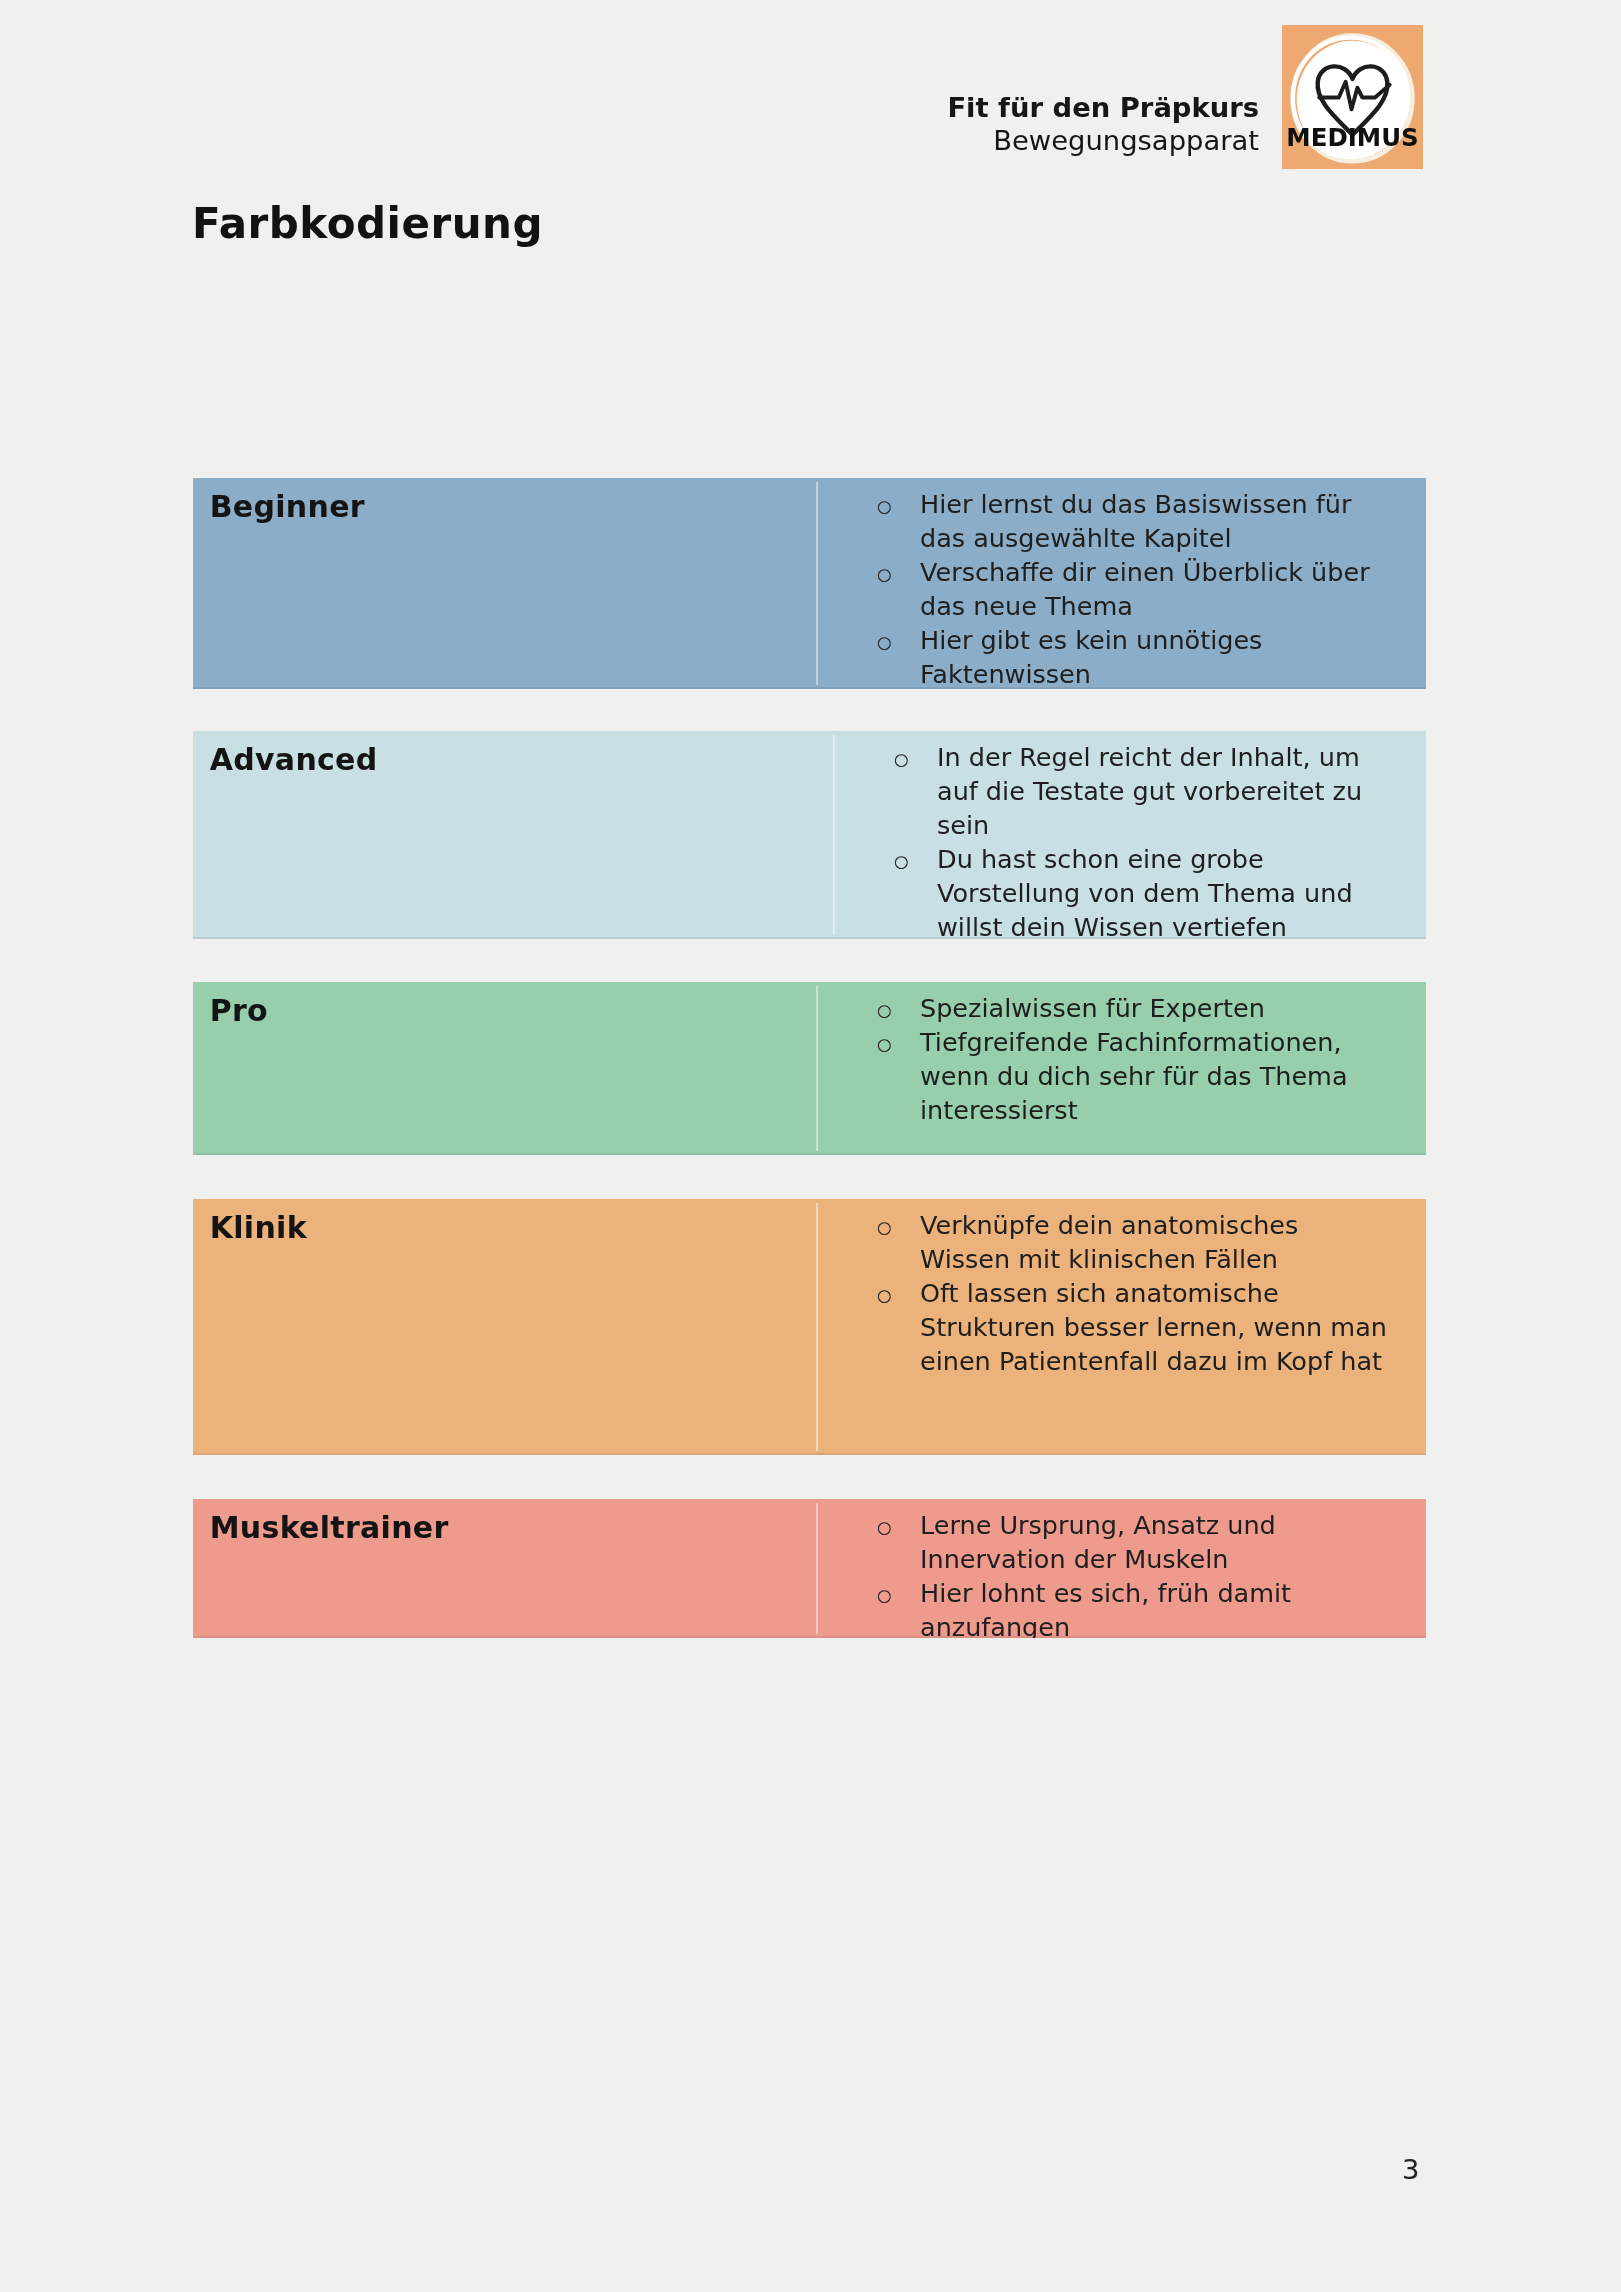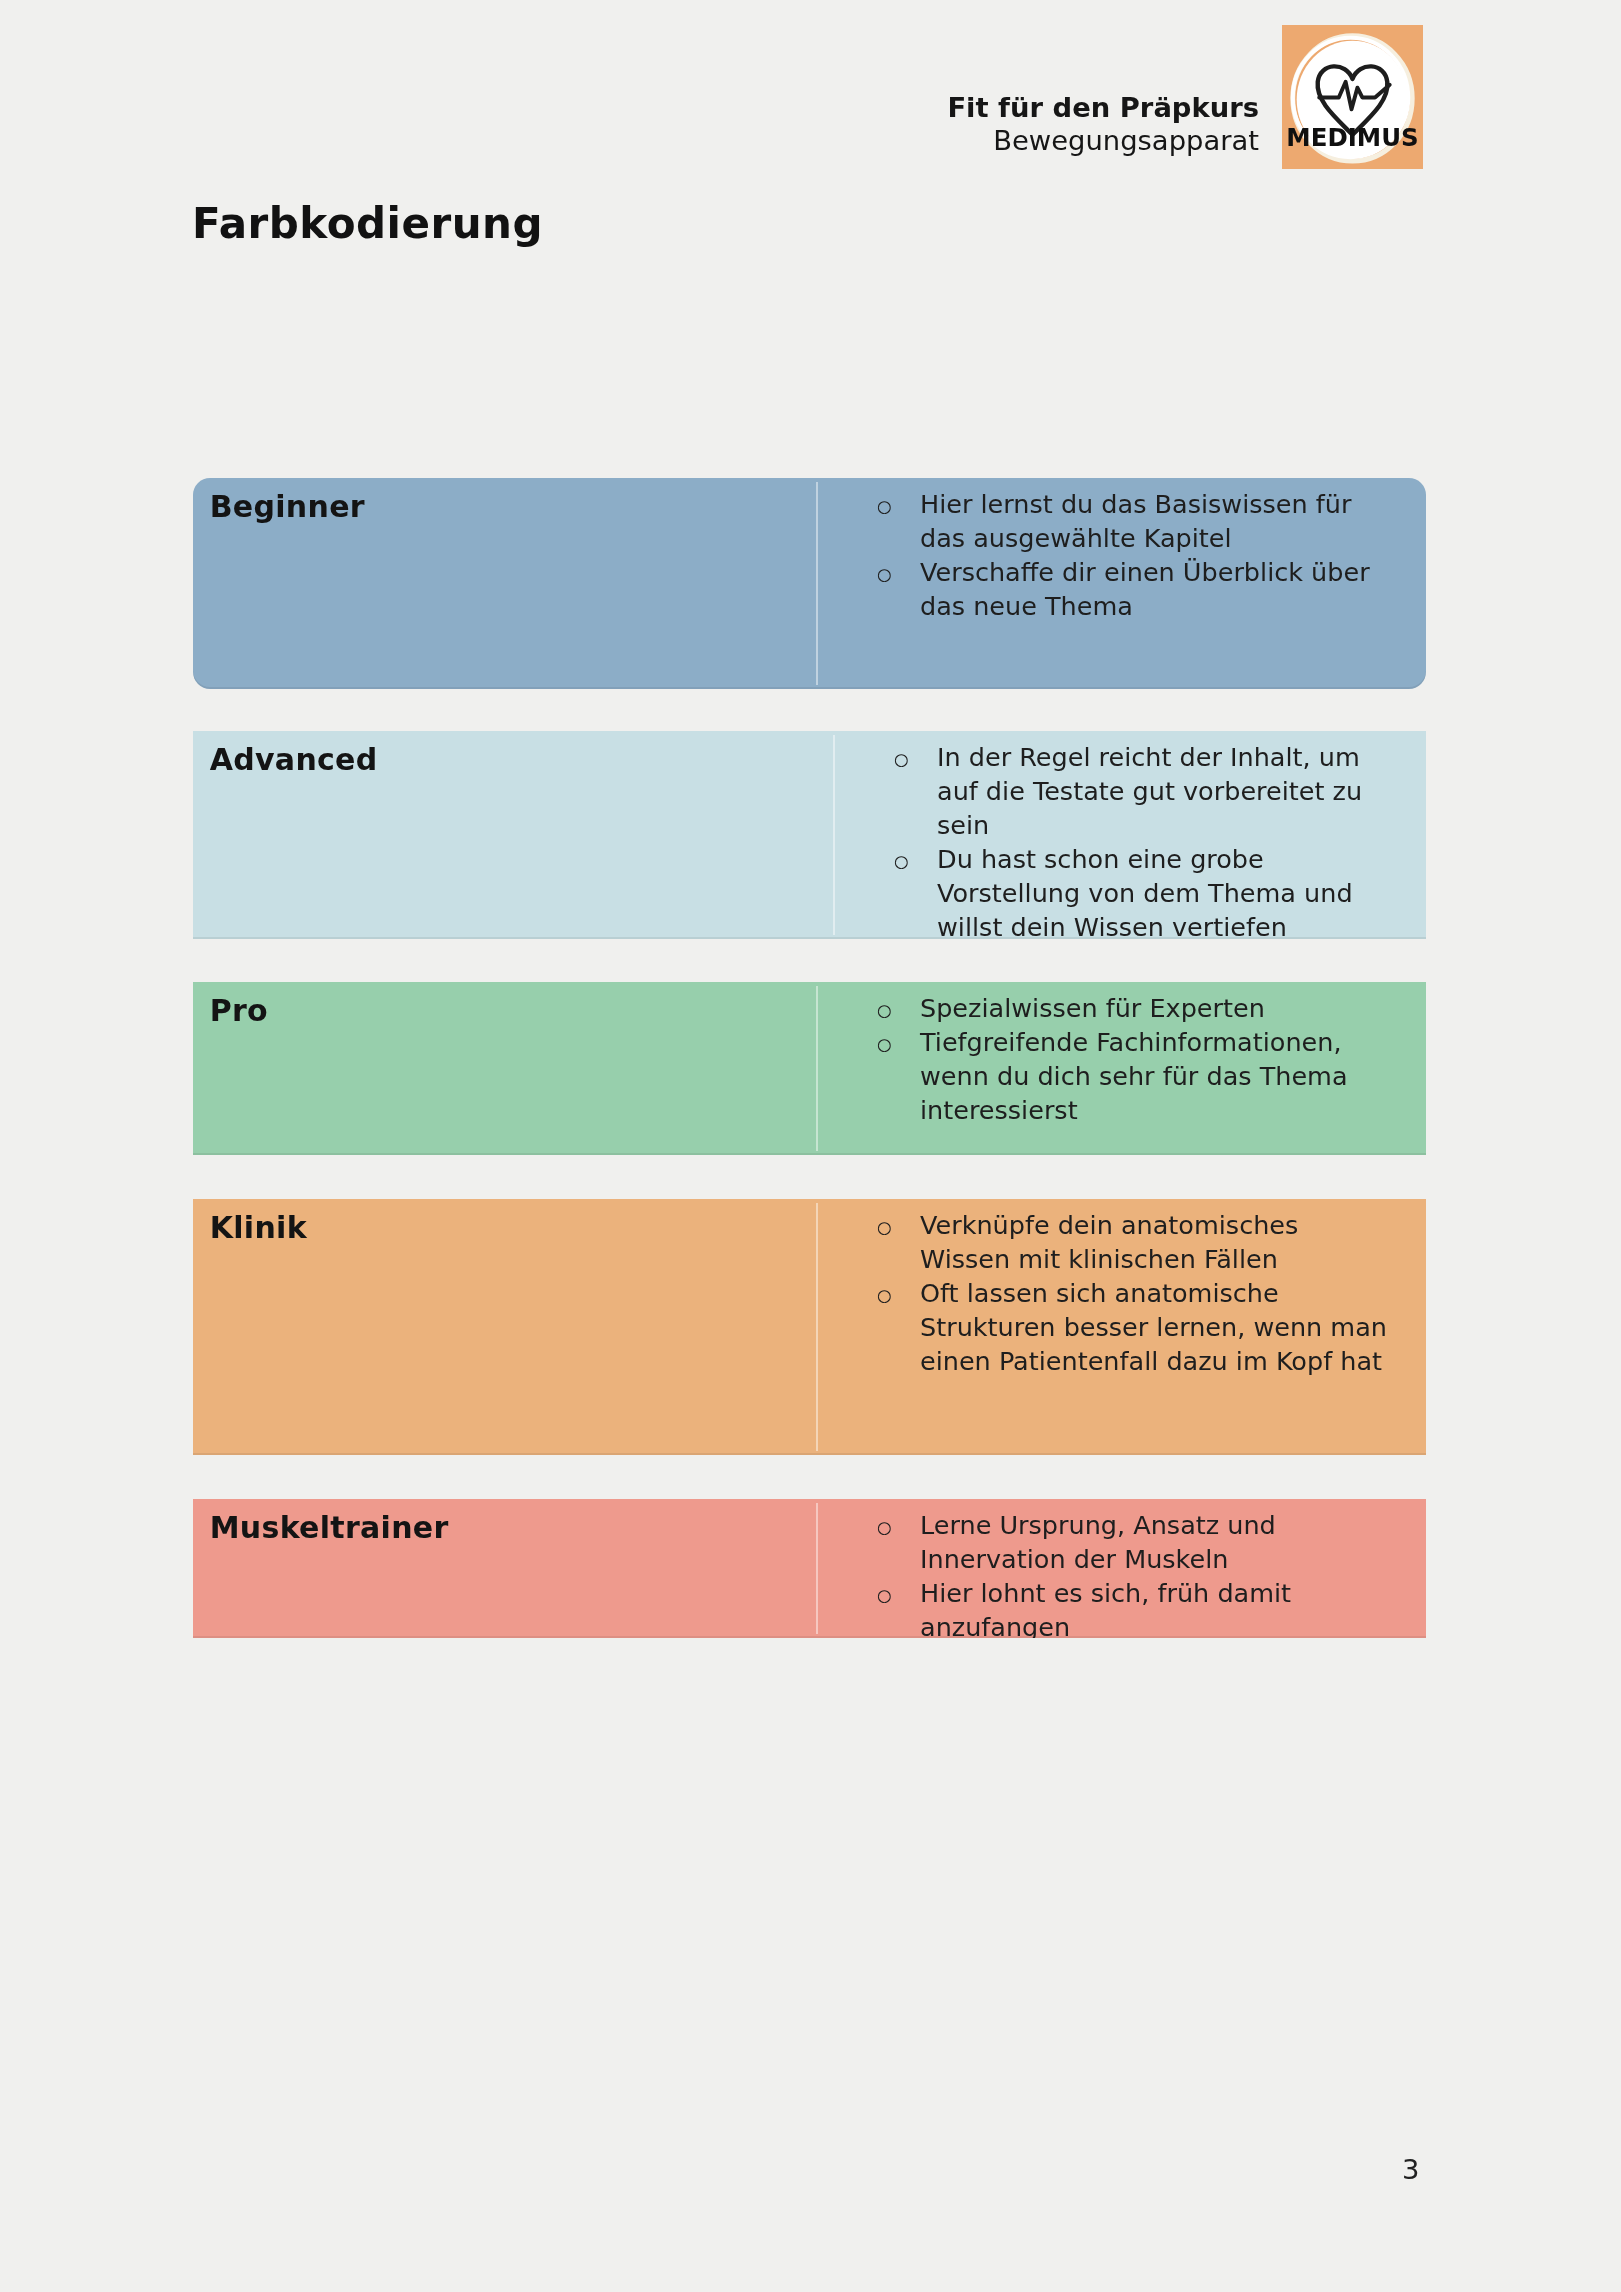--- a/index.html
+++ b/index.html
@@ -27,21 +27,21 @@
   .page-title{
     position:absolute;left:192px;top:199px;margin:0;
     font-size:42px;font-weight:bold;color:#121212;letter-spacing:0.5px;
   }
   
   .legend{position:absolute;left:193px;top:478px;width:1233px;}
   .row{
     display:flex;overflow:hidden;
     box-shadow:inset 0 -2px 0 rgba(0,0,0,0.07);
   }
-  .r0{height:211px;margin-bottom:42px;border-radius:17px;}
+  .r0{height:211px;margin-bottom:42px;}
   .r1{height:208px;margin-bottom:43px;}
   .r2{height:173px;margin-bottom:44px;}
   .r3{height:256px;margin-bottom:44px;}
   .r4{height:139px;}
   .row-label{
     width:619px;box-sizing:border-box;
     padding:10.8px 0 0 16.7px;
     font-weight:bold;font-size:30px;color:#141414;
     letter-spacing:0.3px;
   }
@@ -89,20 +89,21 @@
 
 <h1 class="page-title">Farbkodierung</h1>
 
 <main class="legend">
 
   <section class="row r0" style="background-color: rgb(140, 173, 199);">
     <div class="row-label">Beginner</div>
     <ul class="bullets">
       <li>Hier lernst du das Basiswissen für das ausgewählte Kapitel</li>
       <li>Verschaffe dir einen Überblick über das neue Thema</li>
+      <li>Hier gibt es kein unnötiges Faktenwissen</li>
     </ul>
   </section>
 
   <section class="row r1" style="background-color: rgb(200, 223, 228); gap: 17px;">
     <div class="row-label">Advanced</div>
     <ul class="bullets">
       <li>In der Regel reicht der Inhalt, um auf die Testate gut vorbereitet zu sein</li>
       <li>Du hast schon eine grobe Vorstellung von dem Thema und willst dein Wissen vertiefen</li>
     </ul>
   </section>

